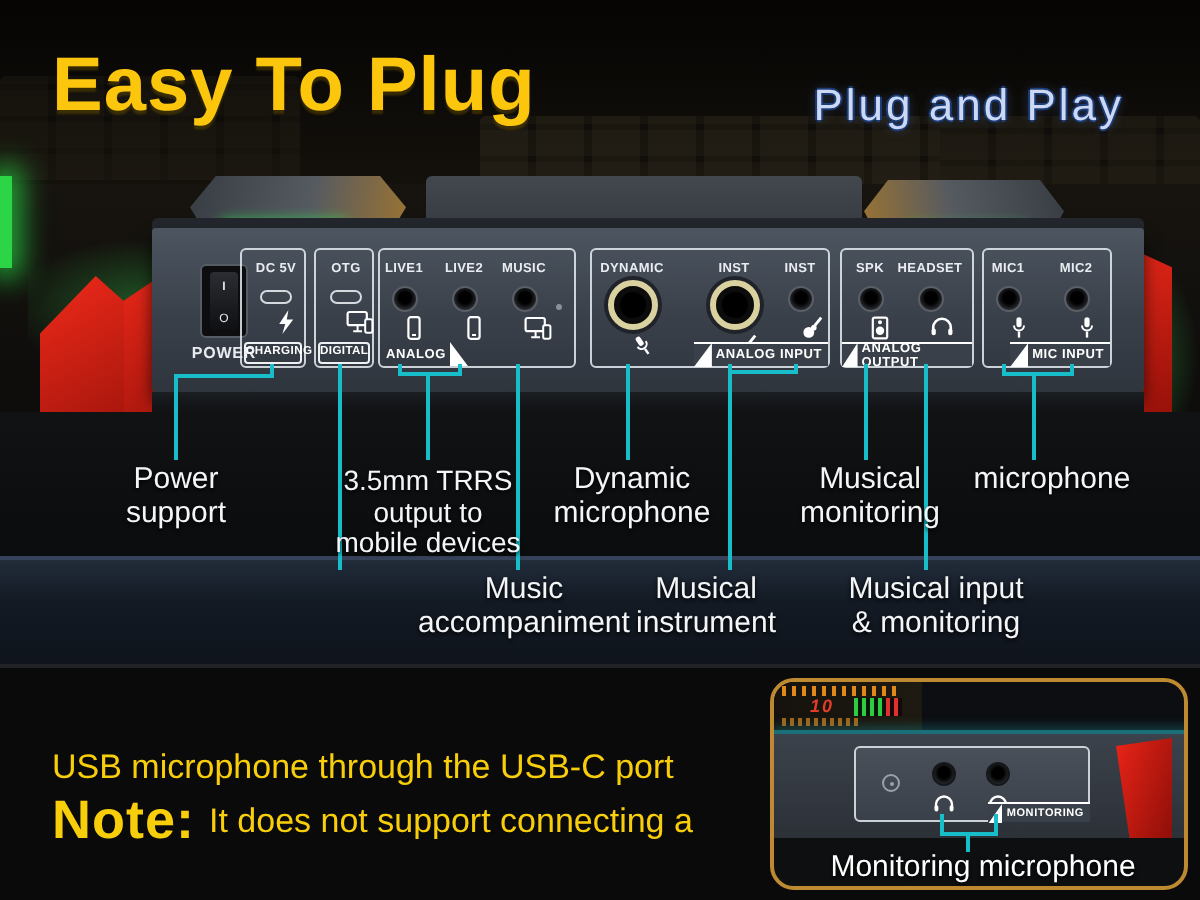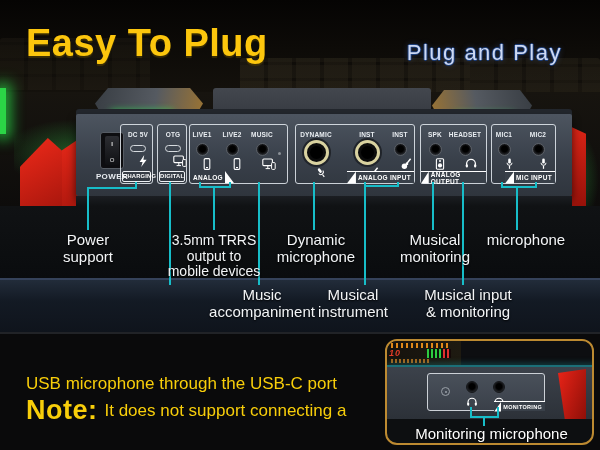--- a/index.html
+++ b/index.html
@@ -87,21 +87,21 @@
             text-shadow:-1px 0 0 #1c3d78,1px 0 0 #1c3d78,0 -1px 0 #1c3d78,0 1px 0 #1c3d78,0 0 6px rgba(90,130,220,.45);}
 
   
   .inset{left:385px;top:339px;width:209px;height:106px;border:2px solid #bd8a31;border-radius:12px;
          background:#0d0f11;overflow:hidden;}
   .ins-meter{left:0;top:0;width:74px;height:26px;background:linear-gradient(90deg,#15120d,#1e1a11);}
   .ins-ticks{left:4px;top:2px;width:58px;height:5px;
              background:repeating-linear-gradient(90deg,#e08818 0 2px,transparent 2px 5px);}
   .ins-ticks2{left:4px;top:18px;width:40px;height:4px;
               background:repeating-linear-gradient(90deg,#c8761a 0 2px,transparent 2px 4px);opacity:.8;}
-  .ins-num{left:2px;top:7px;color:#e23c28;font-size:9px;font-weight:bold;font-style:italic;letter-spacing:1px;text-align:center;}
+  .ins-num{left:18px;top:7px;color:#e23c28;font-size:9px;font-weight:bold;font-style:italic;letter-spacing:1px;text-align:center;}
   .ins-bars{left:40px;top:8px;width:22px;height:9px;
             background:repeating-linear-gradient(90deg,#2ecc40 0 2px,#08140a 2px 4px);}
   .ins-bars-red{left:56px;top:8px;width:8px;height:9px;
             background:repeating-linear-gradient(90deg,#e03030 0 2px,#140808 2px 4px);}
   .ins-kb{right:0;top:0;width:132px;height:28px;background:#0e0f12;}
   .ins-teal{left:0;top:24px;width:209px;height:2px;background:#1b6f78;box-shadow:0 0 6px 1px rgba(30,160,170,.5);}
   .ins-body{left:0;top:26px;width:209px;height:52px;background:linear-gradient(#3c424b,#2c3138);}
   .ins-panel{left:40px;top:6px;width:118px;height:38px;border:1px solid #ccd1d7;border-radius:3px;
              background:linear-gradient(#49505a,#3a4049);}
   .ins-circle{left:13px;top:13px;width:9px;height:9px;border:1px solid #9aa1a8;border-radius:50%;}

